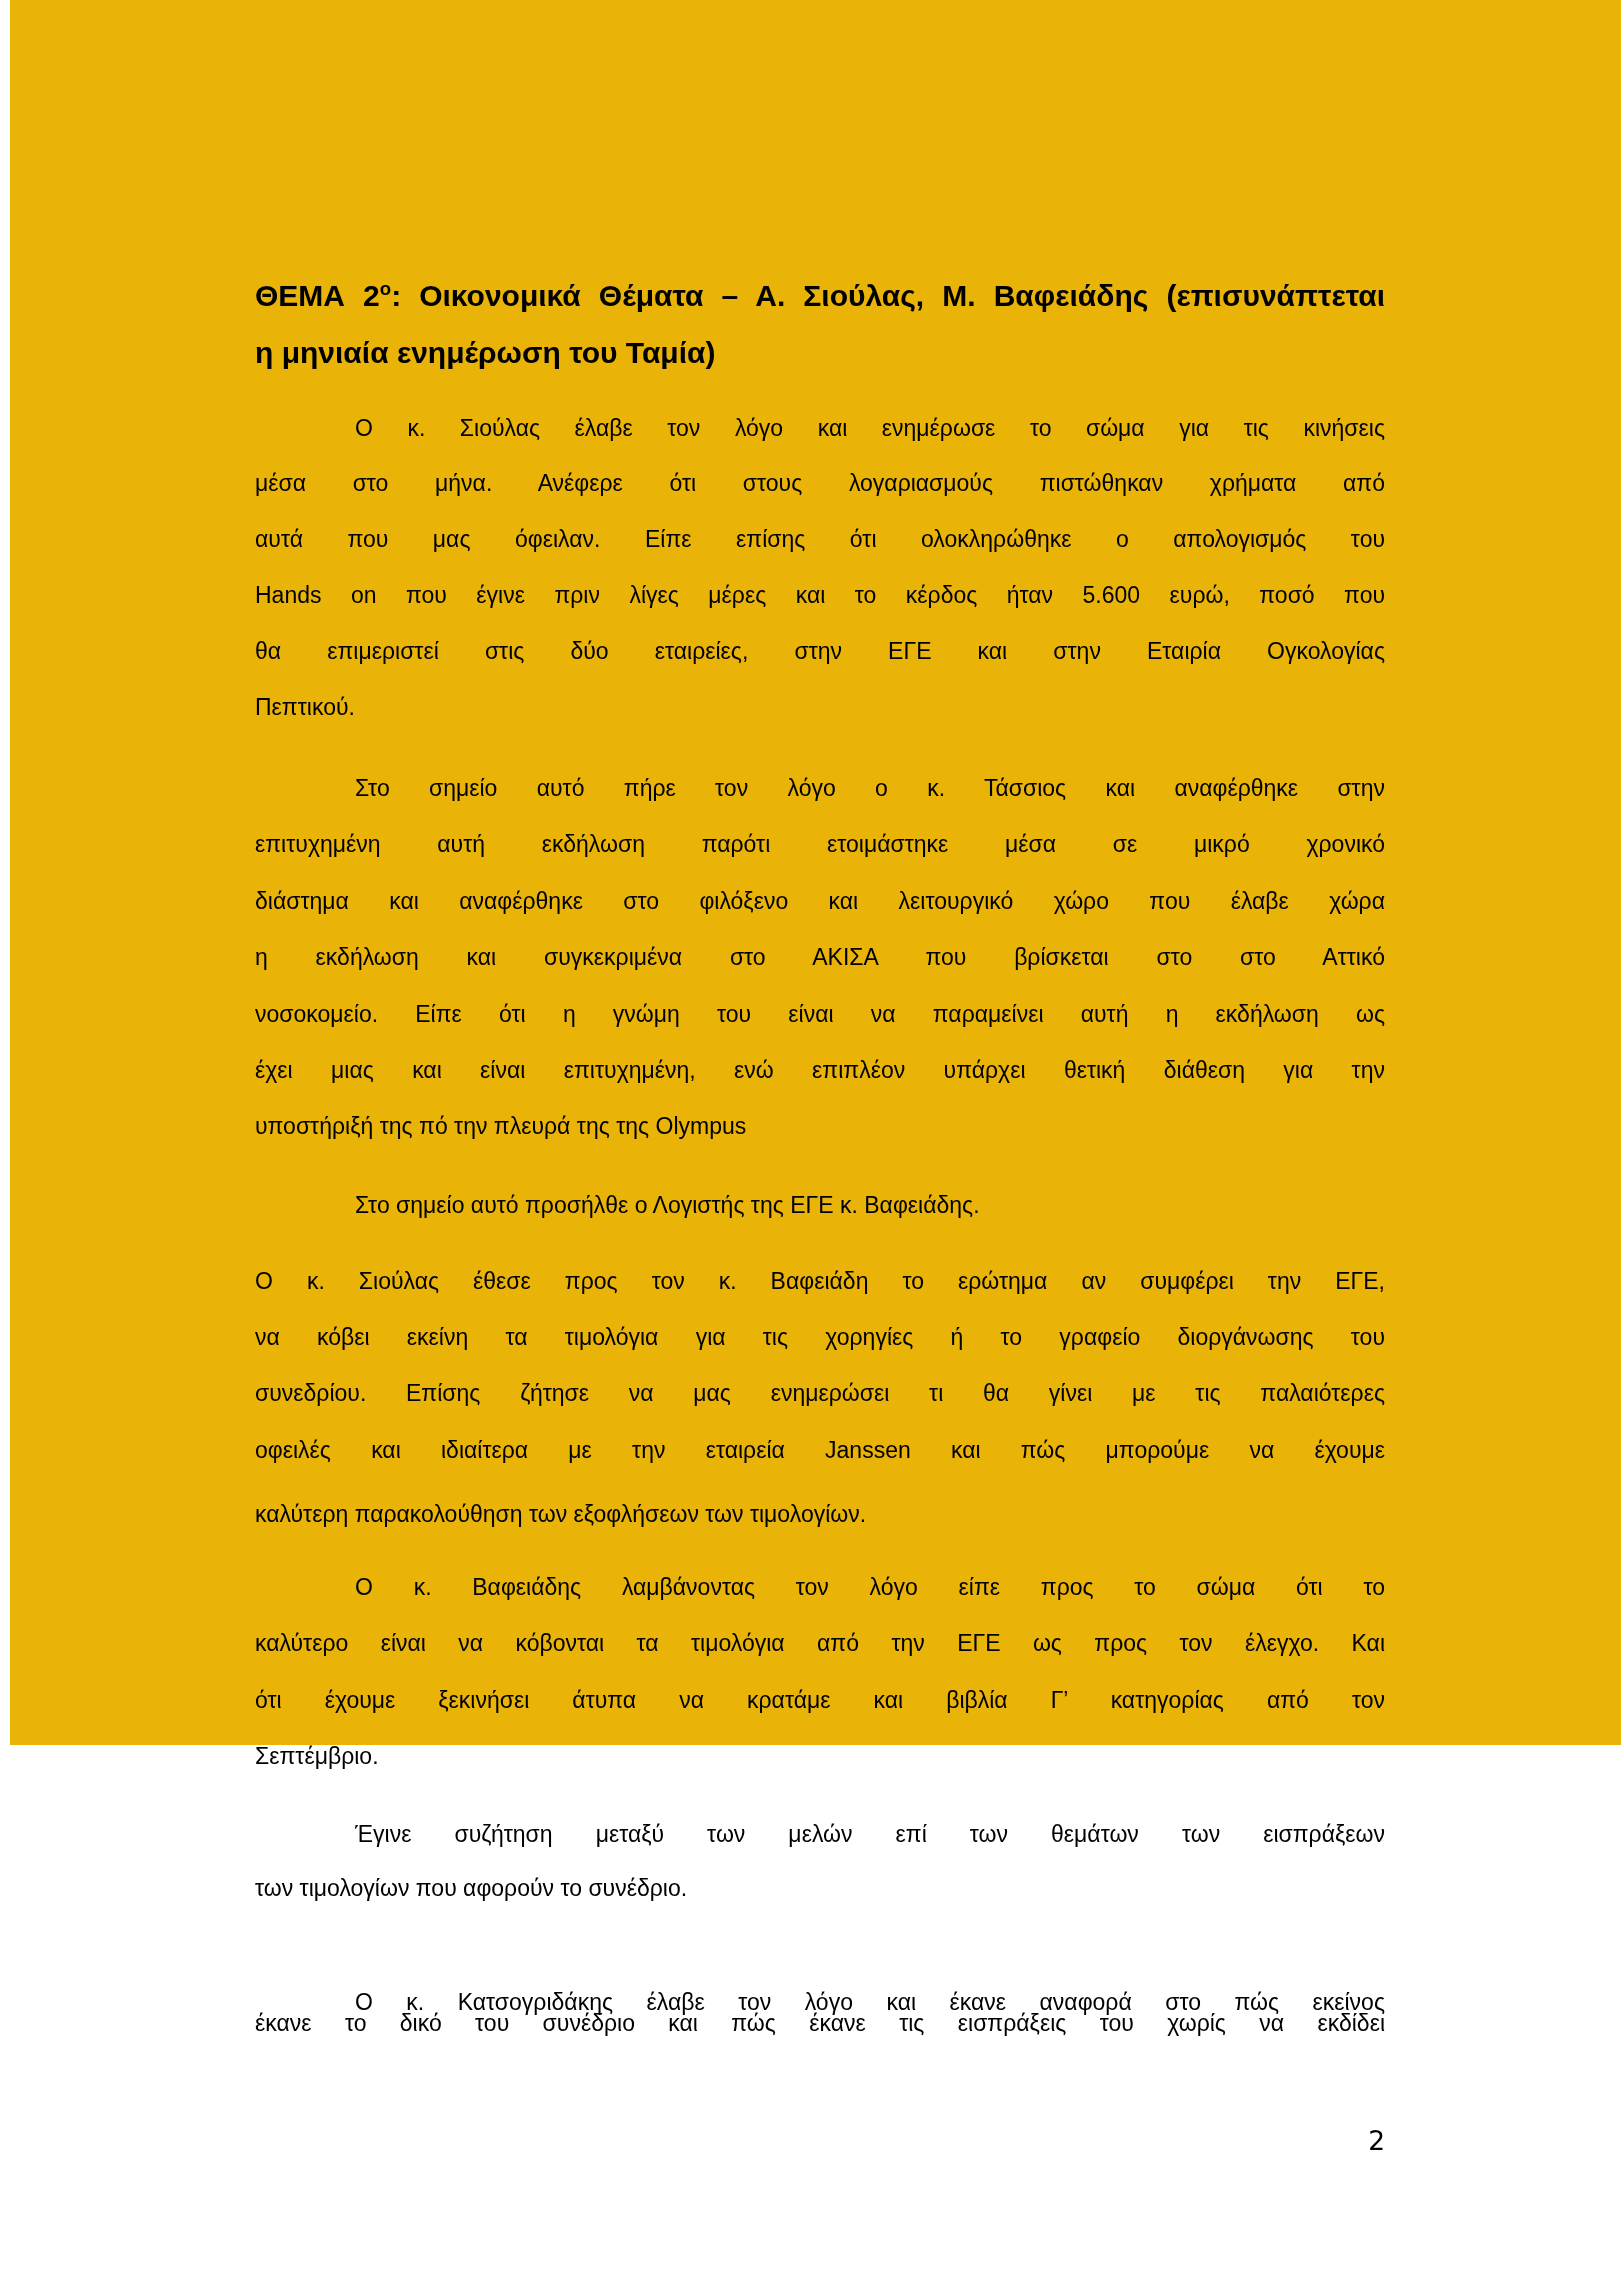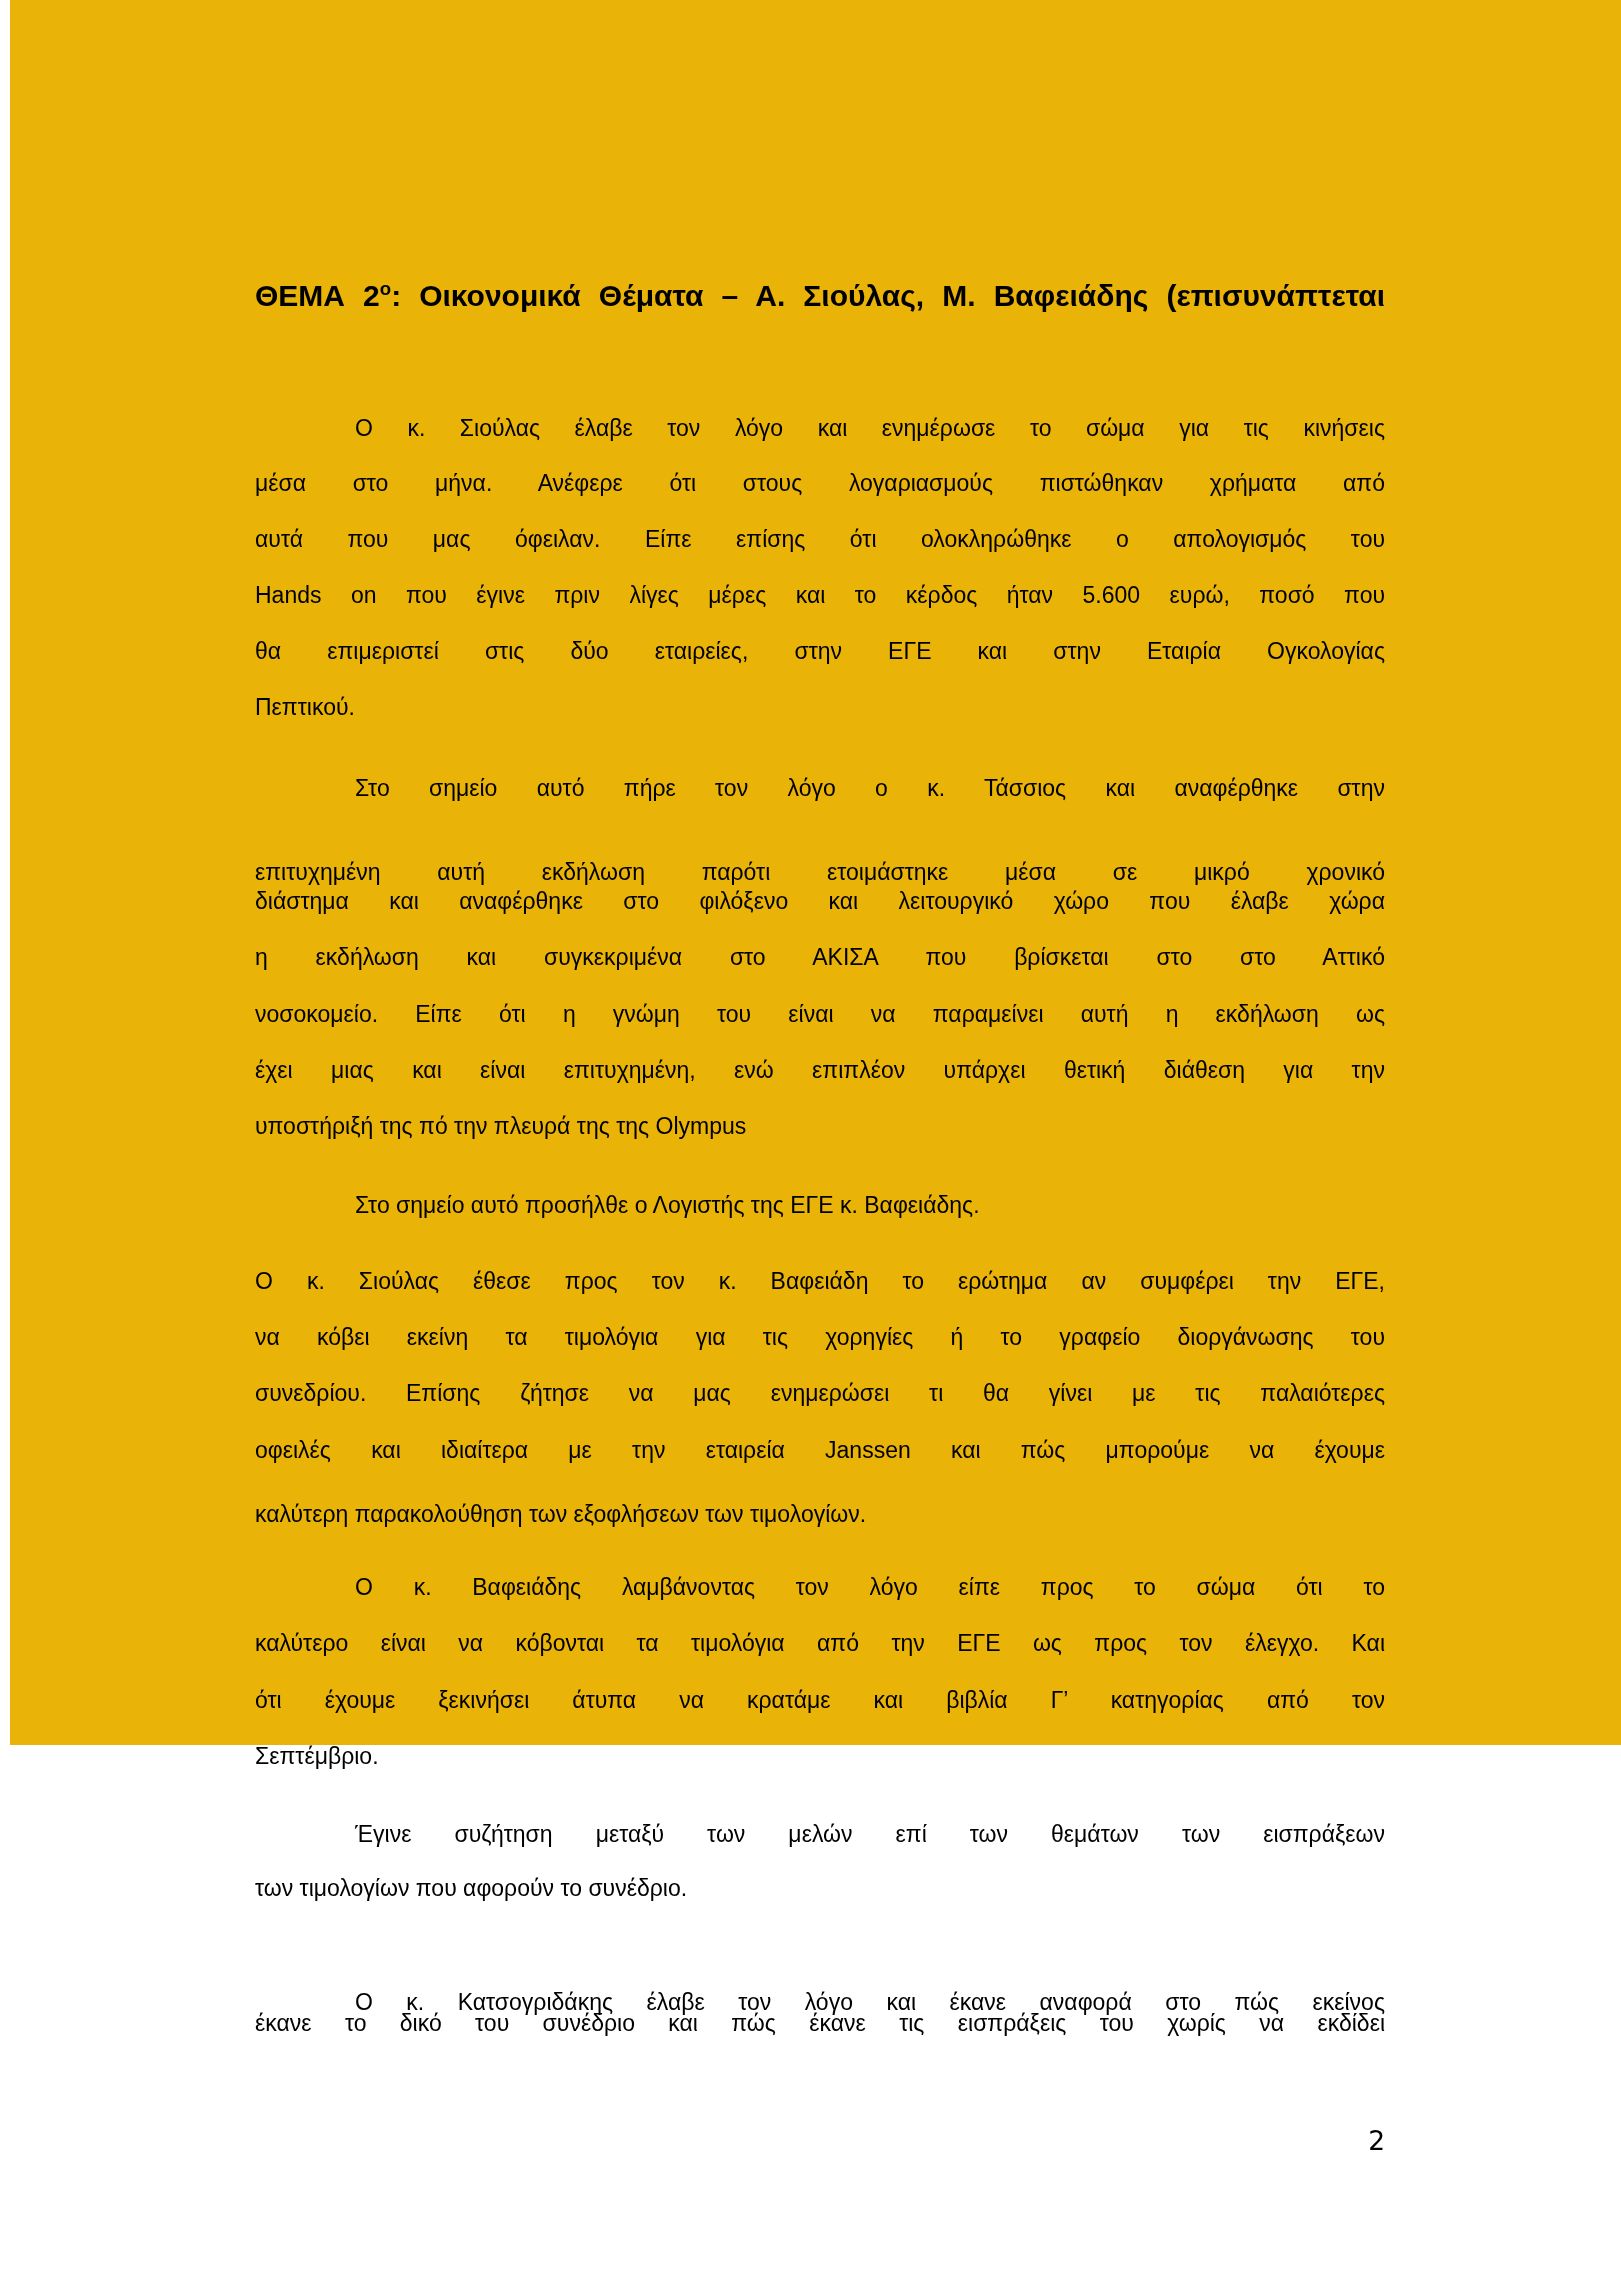--- a/index.html
+++ b/index.html
@@ -31,33 +31,34 @@
     line-height: 26.5px;
     color: #000;
   }
 </style>
 </head>
 <body>
 
 <div class="page">
 
   <div class="line title" style="top:281px;"><span>ΘΕΜΑ 2</span><sup>ο</sup><span>: Οικονομικά Θέματα – Α. Σιούλας, Μ. Βαφειάδης (επισυνάπτεται</span></div>
+  <div class="line title last" style="top:338px;">η μηνιαία ενημέρωση του Ταμία)</div>
 
   <div>
     <div class="line indent" style="top:414px;">Ο κ. Σιούλας έλαβε τον λόγο και ενημέρωσε το σώμα για τις κινήσεις</div>
     <div class="line" style="top:469px;">μέσα στο μήνα. Ανέφερε ότι στους λογαριασμούς πιστώθηκαν  χρήματα από</div>
     <div class="line" style="top:525px;">αυτά που μας όφειλαν.  Είπε επίσης ότι ολοκληρώθηκε ο απολογισμός του</div>
     <div class="line" style="top:581px;">Hands on που έγινε πριν λίγες μέρες και το κέρδος ήταν 5.600 ευρώ, ποσό που</div>
     <div class="line" style="top:637px;">θα επιμεριστεί στις δύο εταιρείες, στην ΕΓΕ και στην Εταιρία Ογκολογίας</div>
     <div class="line last" style="top:693px;">Πεπτικού.</div>
   </div>
 
   <div>
     <div class="line indent" style="top:774px;">Στο σημείο αυτό πήρε τον λόγο ο κ. Τάσσιος και αναφέρθηκε στην</div>
-    <div class="line" style="top:830px;margin-top:28px;">επιτυχημένη αυτή εκδήλωση παρότι ετοιμάστηκε μέσα σε μικρό χρονικό</div>
+    <div class="line" style="top:830px;">επιτυχημένη αυτή εκδήλωση παρότι ετοιμάστηκε μέσα σε μικρό χρονικό</div>
     <div class="line" style="top:887px;">διάστημα και αναφέρθηκε στο φιλόξενο και λειτουργικό  χώρο που έλαβε χώρα</div>
     <div class="line" style="top:943px;">η εκδήλωση και συγκεκριμένα στο ΑΚΙΣΑ που βρίσκεται στο στο Αττικό</div>
     <div class="line" style="top:1000px;">νοσοκομείο.  Είπε ότι η γνώμη του είναι να παραμείνει αυτή η εκδήλωση ως</div>
     <div class="line" style="top:1056px;">έχει μιας και  είναι επιτυχημένη, ενώ επιπλέον υπάρχει θετική διάθεση για την</div>
     <div class="line last" style="top:1112px;">υποστήριξή της πό την πλευρά της της Olympus</div>
   </div>
 
   <div>
     <div class="line indent last" style="top:1191px;">Στο σημείο αυτό προσήλθε ο Λογιστής της ΕΓΕ κ. Βαφειάδης.</div>
   </div>

